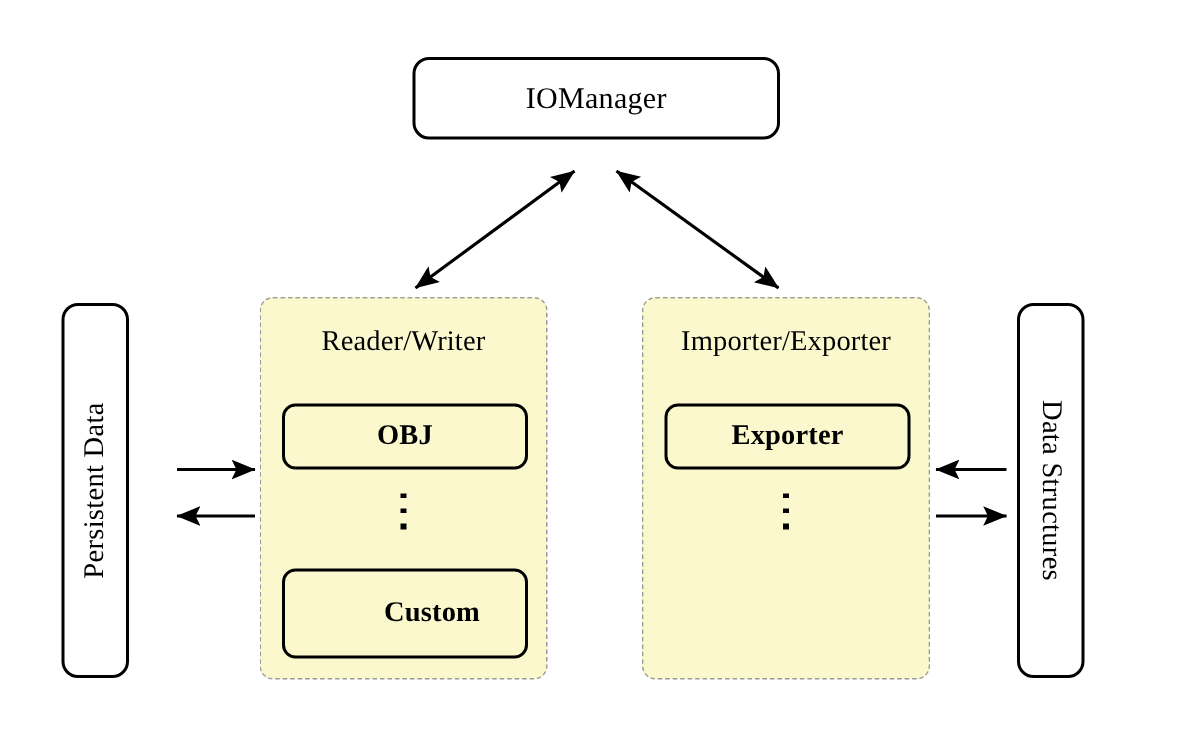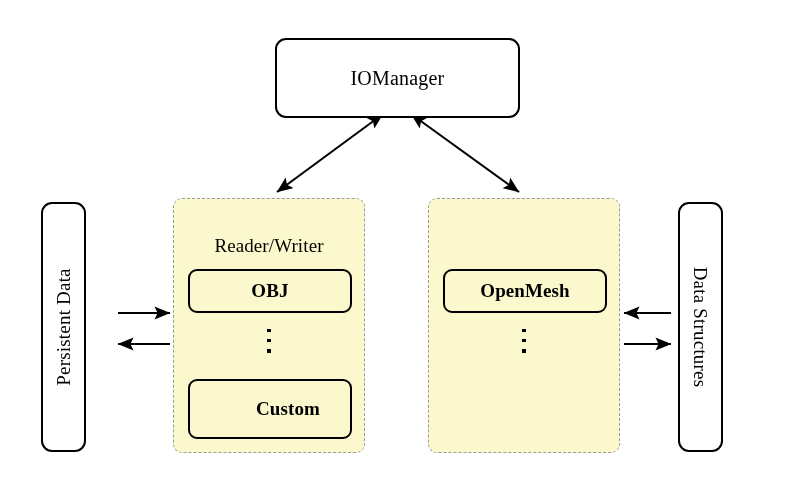--- a/index.html
+++ b/index.html
@@ -28,21 +28,21 @@
     height: 489px;
     pointer-events: none;
   }
 
   
   .node-manager {
     position: absolute;
     left: 275px;
     top: 38px;
     width: 245px;
-    height: 80px;
+    height: 55px;
     box-sizing: border-box;
     background: #ffffff;
     border: 2.2px solid #000000;
     border-radius: 11px;
     display: flex;
     align-items: center;
     justify-content: center;
   }
   .node-manager .label {
     font-size: 20px;
@@ -84,21 +84,21 @@
     background: #fbf8cd;
     border: 1.6px dashed #9a9a9a;
     border-radius: 9px;
   }
   .panel.left  { left: 173px; }
   .panel.right { left: 428px; }
 
   .panel-title {
     position: absolute;
     left: 0;
-    top: 36px;
+    top: 18px;
     width: 100%;
     text-align: center;
     font-size: 19px;
     letter-spacing: 0.1px;
     white-space: nowrap;
   }
 
   
   .inner-box {
     position: absolute;
@@ -194,23 +194,24 @@
     </div>
 
     <div class="inner-box bottom">
       <span class="label">
         <span>Custom</span><br>
       </span>
     </div>
   </div>
 
   <div class="panel right">
+    <div class="panel-title">Importer/Exporter</div>
 
     <div class="inner-box top">
-      <span class="label">OpenMesh</span>
+      <span class="label">Exporter</span>
     </div>
 
     <div class="vdots">
       <i></i>
       <i></i>
       <i></i>
     </div>
 
   </div>
 

